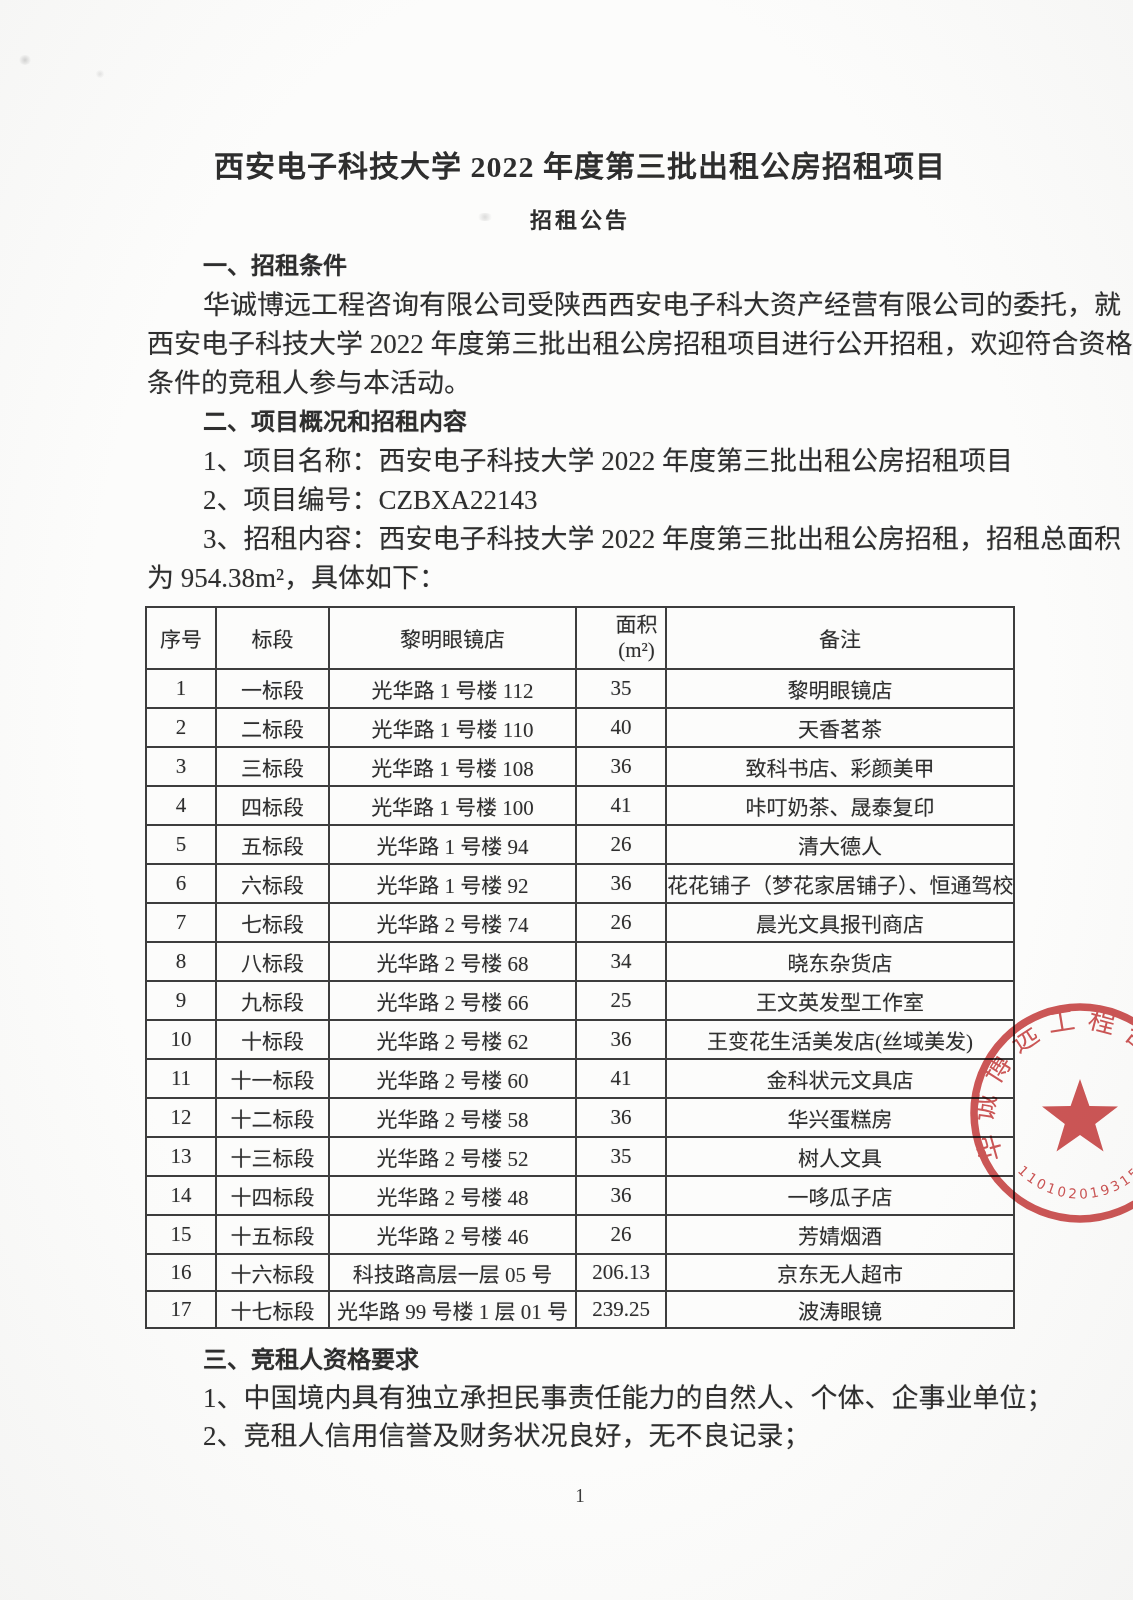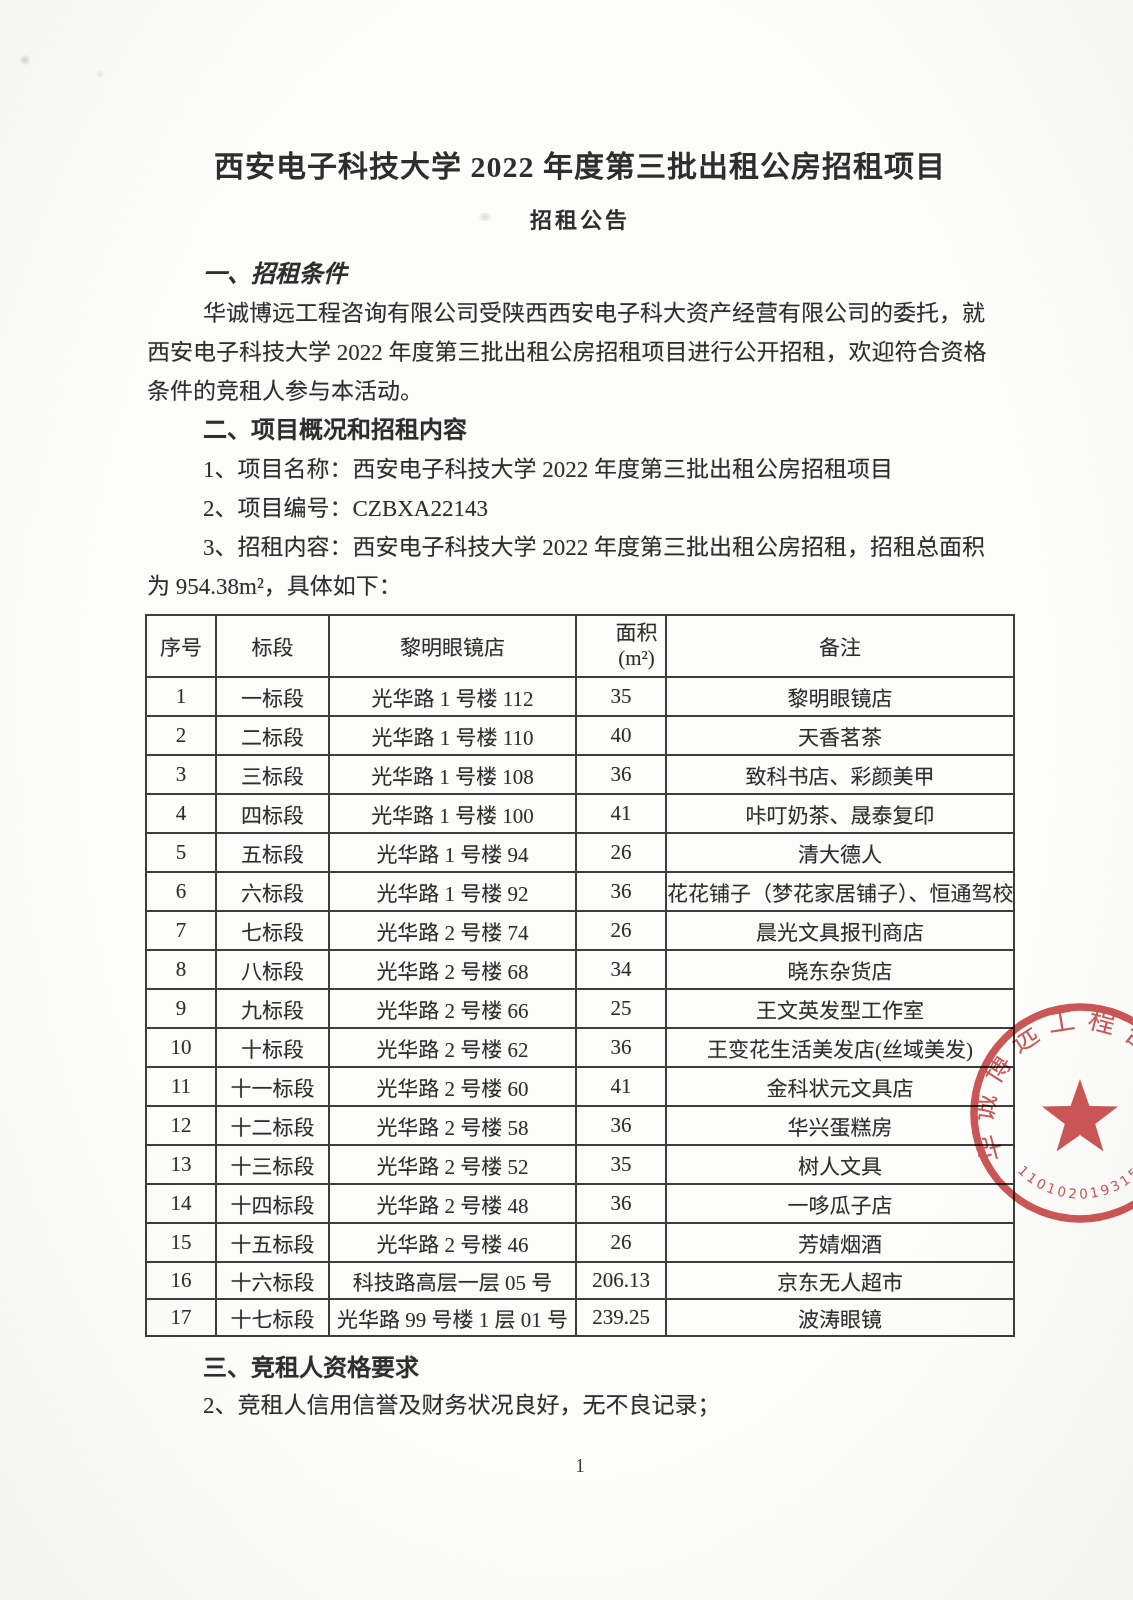--- a/index.html
+++ b/index.html
@@ -13,24 +13,24 @@
     position:absolute;inset:0;
     background:radial-gradient(ellipse at 50% 45%, rgba(255,255,255,0) 60%, rgba(210,210,208,.18) 100%);
     pointer-events:none;
   }
   .doc{position:absolute;left:147px;top:4px;width:866px;}
   .t1{
     margin:141px 0 0 0;font-size:30px;font-weight:bold;text-align:center;
     line-height:44px;letter-spacing:1px;white-space:nowrap;
   }
   .t2{margin:12px 0 0 0;font-size:22px;font-weight:bold;text-align:center;line-height:40px;letter-spacing:3px;}
-  .line{font-size:23px;line-height:39px;white-space:nowrap;text-shadow:0 0 1px rgba(45,45,45,.28);}
+  .line{font-size:27px;line-height:39px;white-space:nowrap;text-shadow:0 0 1px rgba(45,45,45,.28);}
   .h{font-weight:bold;font-size:24px;}
   .ind{text-indent:56px;}
-  .h1line{margin-top:14px;font-style:italic;}
+  .h1line{margin-top:6px;}
 
   table.lease{
     border-collapse:collapse;table-layout:fixed;
     width:868px;margin:8px 16px 0 -2px;
   }
   table.lease th, table.lease td{
     border:2px solid #3d3d3d;text-align:center;vertical-align:middle;
     font-size:21px;font-weight:normal;padding:0;white-space:nowrap;overflow:visible;
     text-shadow:0 0 1px rgba(45,45,45,.25);
   }
@@ -221,20 +221,21 @@
           <td>十七标段</td>
           <td>光华路 99 号楼 1 层 01 号</td>
           <td>239.25</td>
           <td>波涛眼镜</td>
         </tr>
       </tbody>
   </table>
 
   <div class="after">
     <div class="line h ind">三、竞租人资格要求</div>
+    <div class="line ind">1、中国境内具有独立承担民事责任能力的自然人、个体、企事业单位；</div>
     <div class="line ind">2、竞租人信用信誉及财务状况良好，无不良记录；</div>
   </div>
 
   <div class="footer">1</div>
 </div>
 
 <div class="seal">
   <svg width="260" height="260" viewBox="0 0 260 260" xmlns="http://www.w3.org/2000/svg">
     <g fill="none" stroke="none">
       <circle cx="130" cy="130" r="106" fill="none" stroke="#c94444" stroke-width="7.5"></circle>

